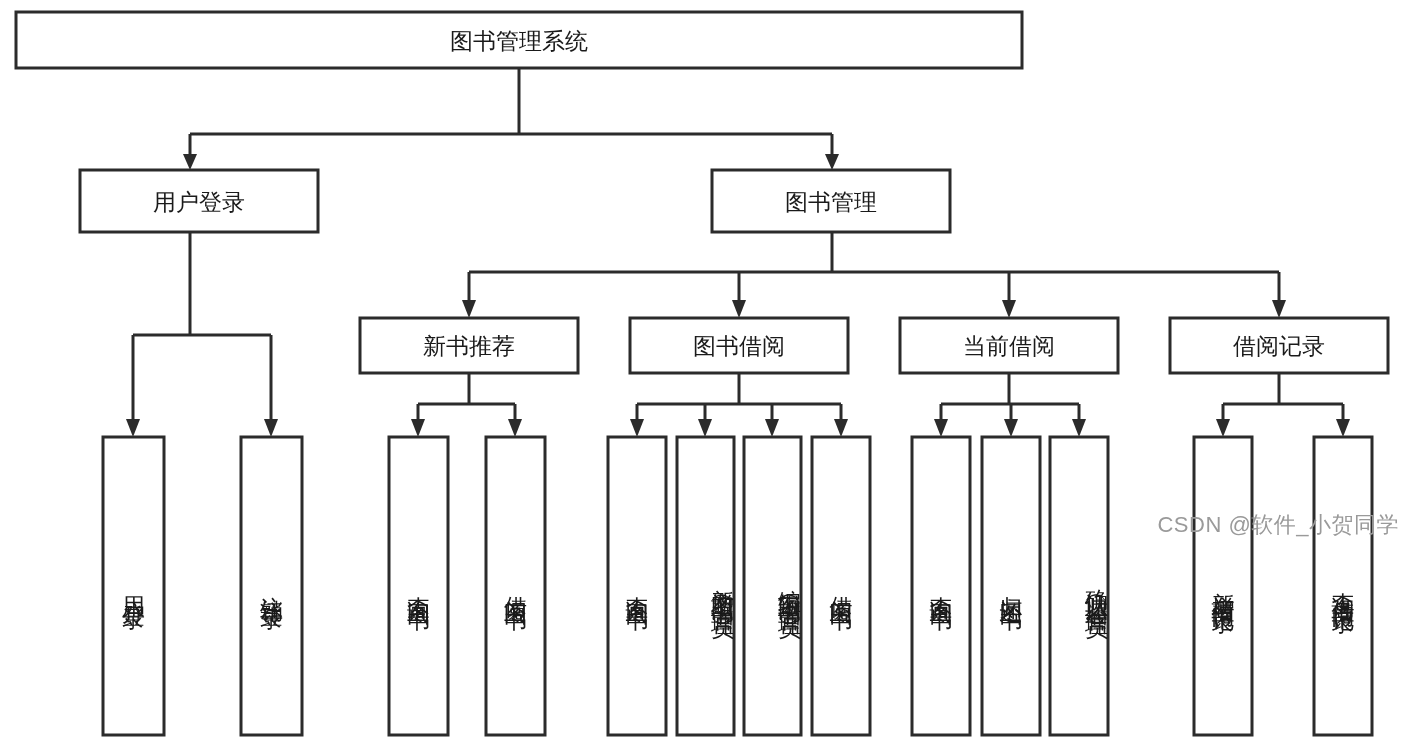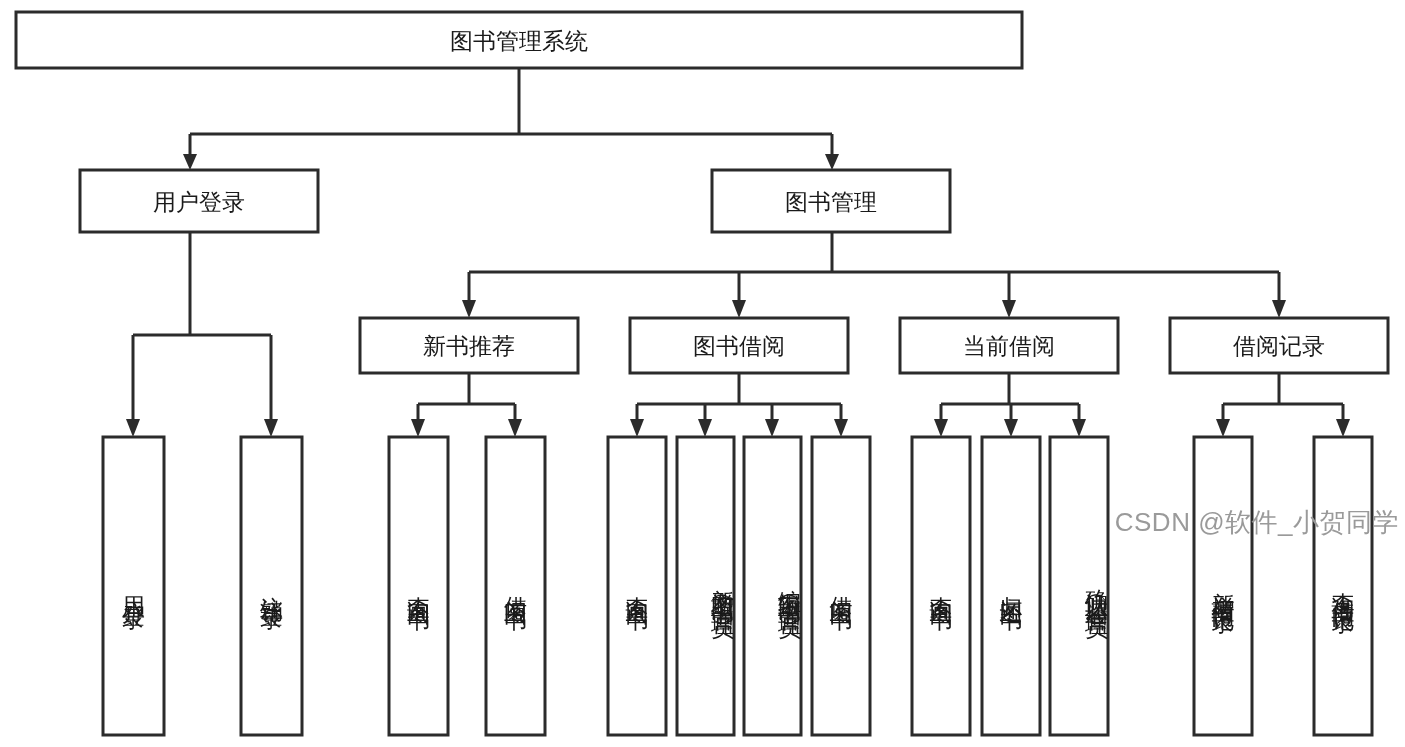--- a/index.html
+++ b/index.html
@@ -63,21 +63,21 @@
     align-items: center;
     justify-content: center;
     white-space: nowrap;
     user-select: none;
   }
   .watermark {
     position: absolute;
     right: 6px;
     bottom: 4px;
     font-family: "Liberation Sans", "DejaVu Sans", sans-serif;
-    font-size: 26px;
+    font-size: 22px;
     color: #9a9a9a;
     white-space: nowrap;
     letter-spacing: 0.5px;
   }
 </style>
 </head>
 <body>
 
 <div id="diagram-root">
 

